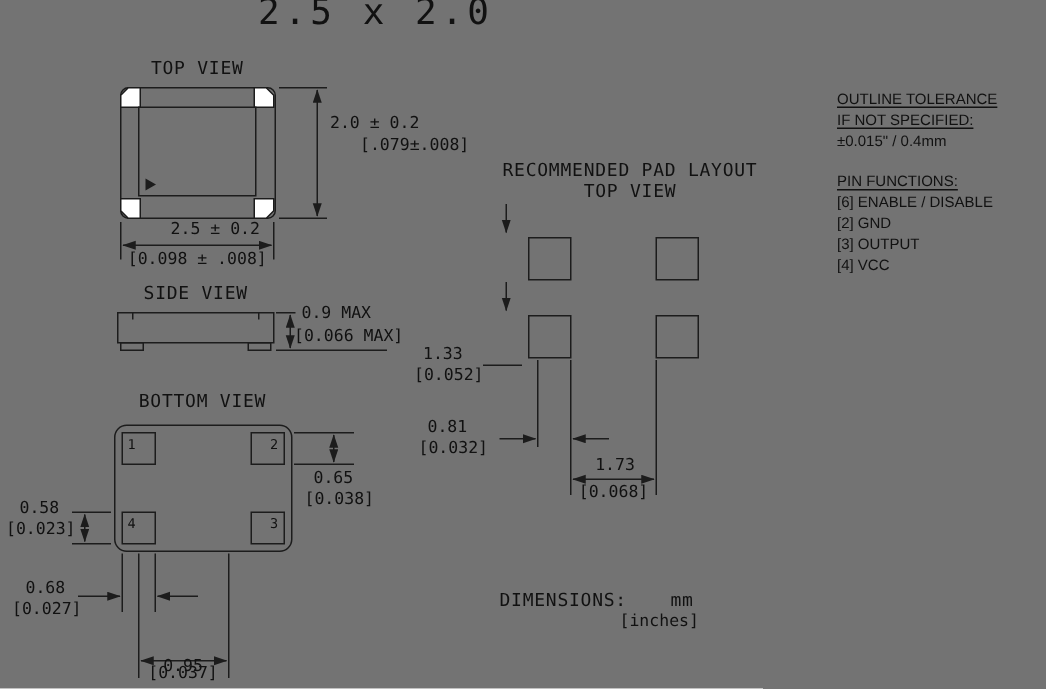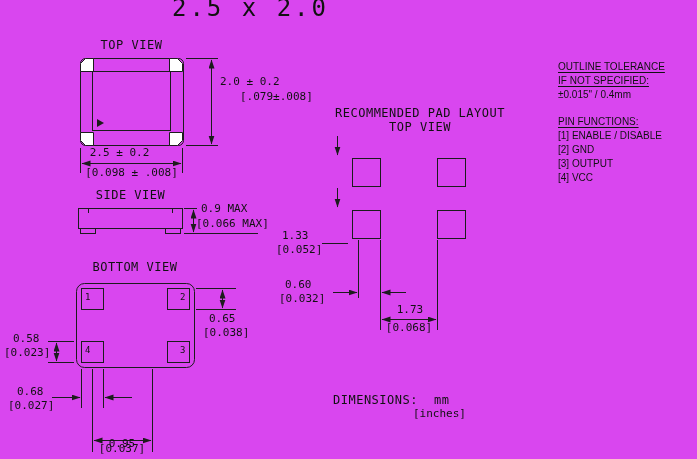--- a/index.html
+++ b/index.html
@@ -1,17 +1,17 @@
 <!DOCTYPE html>
 <html><head>
 <meta charset="utf-8">
 <style>
   html,body { margin:0; padding:0; background:#fff; }
   .sheet {
-    position:relative; width:697px; height:459px; background:#d946ef;
+    position:relative; width:697px; height:459px; background:#737373;
     font-family:"DejaVu Sans Mono", monospace; color:#111; overflow:hidden;
   }
   .t { position:absolute; font-size:11px; line-height:12px; white-space:pre; }
   .tc { text-align:center; }
   .lbl { font-size:12px; letter-spacing:0.5px; }
   .title { font-size:24px; letter-spacing:3px; }
   .small { font-size:9px; }
   .marking { white-space:pre-line; line-height:13px; }
   .notes { position:absolute; left:558px; top:60px; width:138px;
            font-family:"Liberation Sans", sans-serif; font-size:10px; line-height:14px; }
@@ -128,21 +128,21 @@
       <line x1="437.5" y1="240" x2="437.5" y2="330"></line>
       <line x1="382" y1="319.5" x2="436" y2="319.5" marker-start="url(#ah)" marker-end="url(#ah)"></line>
     </g>
   </svg>
 
   <div class="t title tc" style="left:168px; top:2px; width:165px;">2.5 x 2.0</div>
 
   <div class="t lbl tc" style="left:80px; top:39px; width:103px;">TOP VIEW</div>
   <div class="t" style="left:220px; top:76px;">2.0 ± 0.2</div>
   <div class="t" style="left:220px; top:91px;margin-left:20px;">[.079±.008]</div>
-  <div class="t tc" style="left:80px; top:147px; width:79px;">2.5 ± 0.2</div>
+  <div class="t tc" style="left:80px; top:147px; width:79px;padding-left:24px;">2.5 ± 0.2</div>
   <div class="t tc" style="left:66px; top:167px; width:131px;">[0.098 ± .008]</div>
 
   <div class="t lbl tc" style="left:78px; top:189px; width:105px;">SIDE VIEW</div>
   <div class="t" style="left:201px; top:203px;">0.9 MAX</div>
   <div class="t" style="left:196px; top:218px;">[0.066 MAX]</div>
 
   <div class="t lbl tc" style="left:76px; top:261px; width:118px;">BOTTOM VIEW</div>
   <div class="t small" style="left:85px; top:291px;">1</div>
   <div class="t small" style="left:180px; top:291px;">2</div>
   <div class="t small" style="left:85px; top:344px;">4</div>
@@ -153,34 +153,34 @@
   <div class="t" style="left:4px; top:347px;">[0.023]</div>
   <div class="t" style="left:17px; top:386px;">0.68</div>
   <div class="t" style="left:8px; top:400px;">[0.027]</div>
   <div class="t tc" style="left:94px; top:438px; width:56px;">0.95</div>
   <div class="t tc" style="left:94px; top:443px; width:56px;">[0.037]</div>
 
   <div class="t lbl tc" style="left:330px; top:107px; width:180px;">RECOMMENDED PAD LAYOUT</div>
   <div class="t lbl tc" style="left:330px; top:121px; width:180px;">TOP VIEW</div>
   <div class="t" style="left:282px; top:230px;">1.33</div>
   <div class="t" style="left:276px; top:244px;">[0.052]</div>
-  <div class="t" style="left:285px; top:279px;">0.60</div>
+  <div class="t" style="left:285px; top:279px;">0.81</div>
   <div class="t" style="left:279px; top:293px;">[0.032]</div>
   <div class="t tc" style="left:382px; top:304px; width:56px;">1.73</div>
   <div class="t tc" style="left:382px; top:322px; width:54px;">[0.068]</div>
 
   <div class="notes">
     <div class="u">OUTLINE TOLERANCE</div>
     <div class="u">IF NOT SPECIFIED:</div>
     <div>±0.015" / 0.4mm</div>
     <div class="sp"></div>
     <div class="u">PIN FUNCTIONS:</div>
-    <div>[1] ENABLE / DISABLE</div>
+    <div>[6] ENABLE / DISABLE</div>
     <div>[2] GND</div>
     <div>[3] OUTPUT</div>
     <div>[4] VCC</div>
   </div>
 
   <div class="t lbl" style="left:333px; top:394px;">DIMENSIONS:</div>
-  <div class="t lbl" style="left:434px; top:394px;">mm</div>
+  <div class="t lbl" style="left:447px; top:394px;">mm</div>
   <div class="t" style="left:413px; top:408px;">[inches]</div>
 
 </div>
 
 </body></html>

